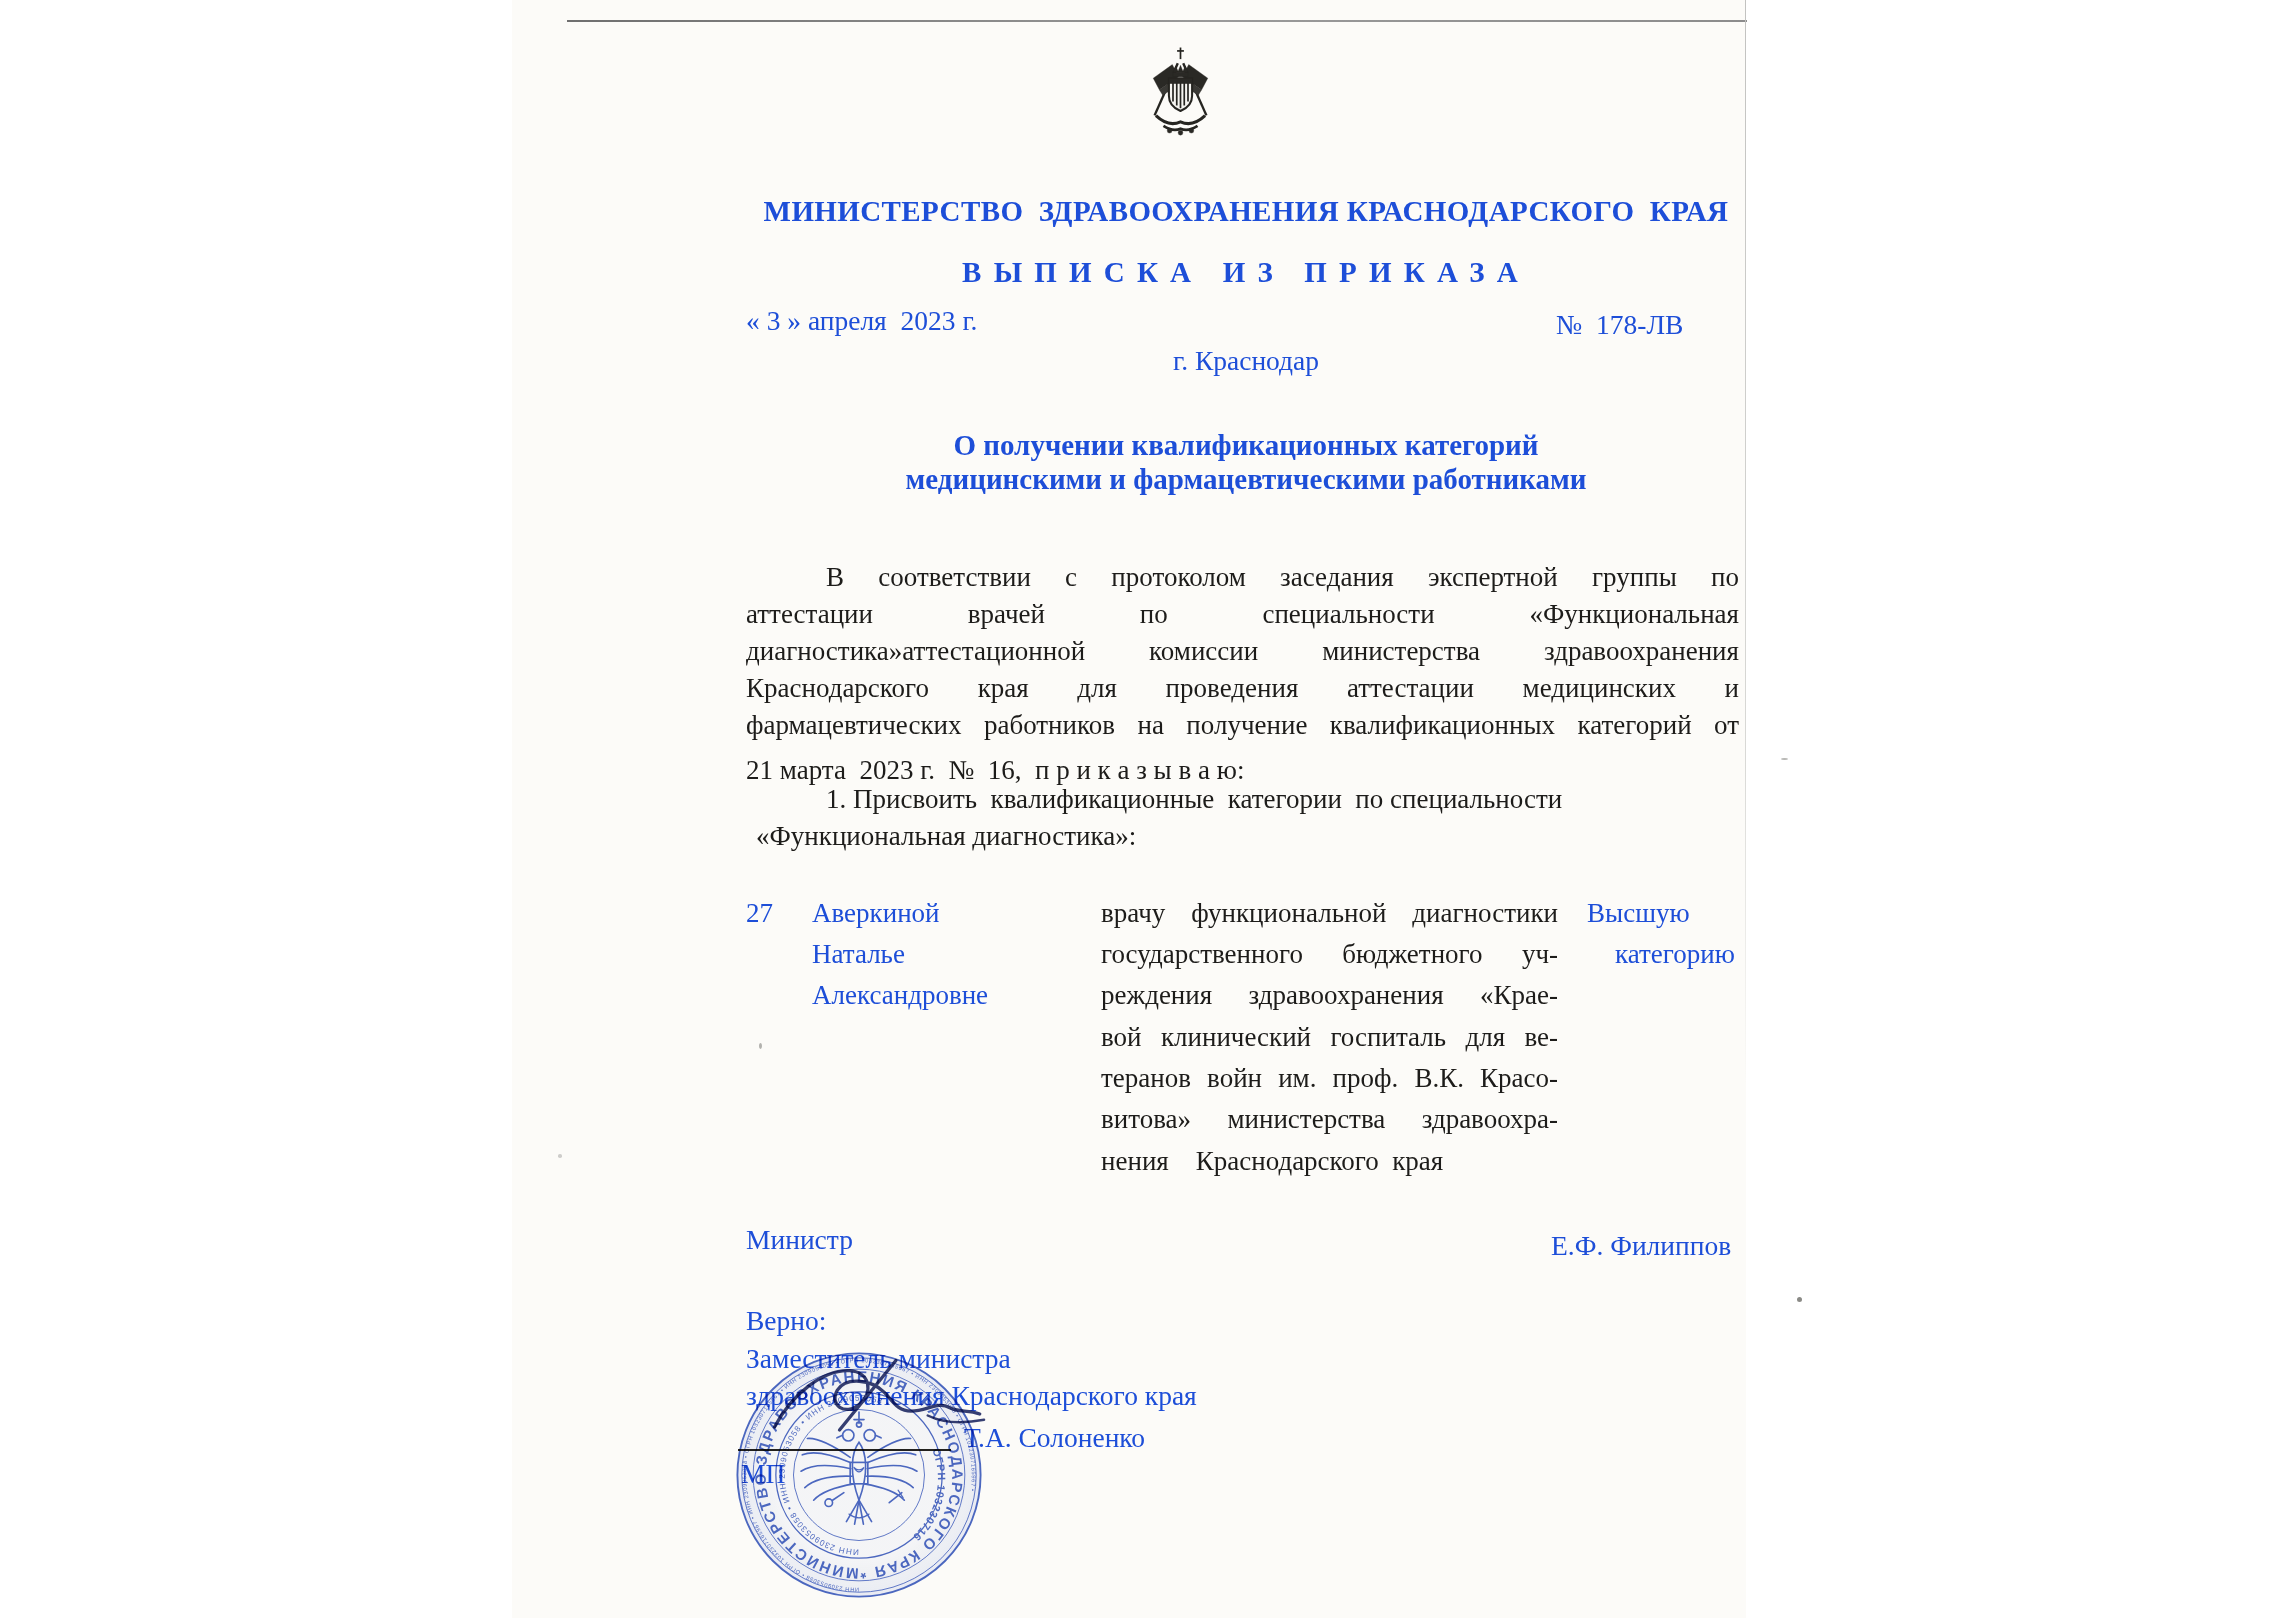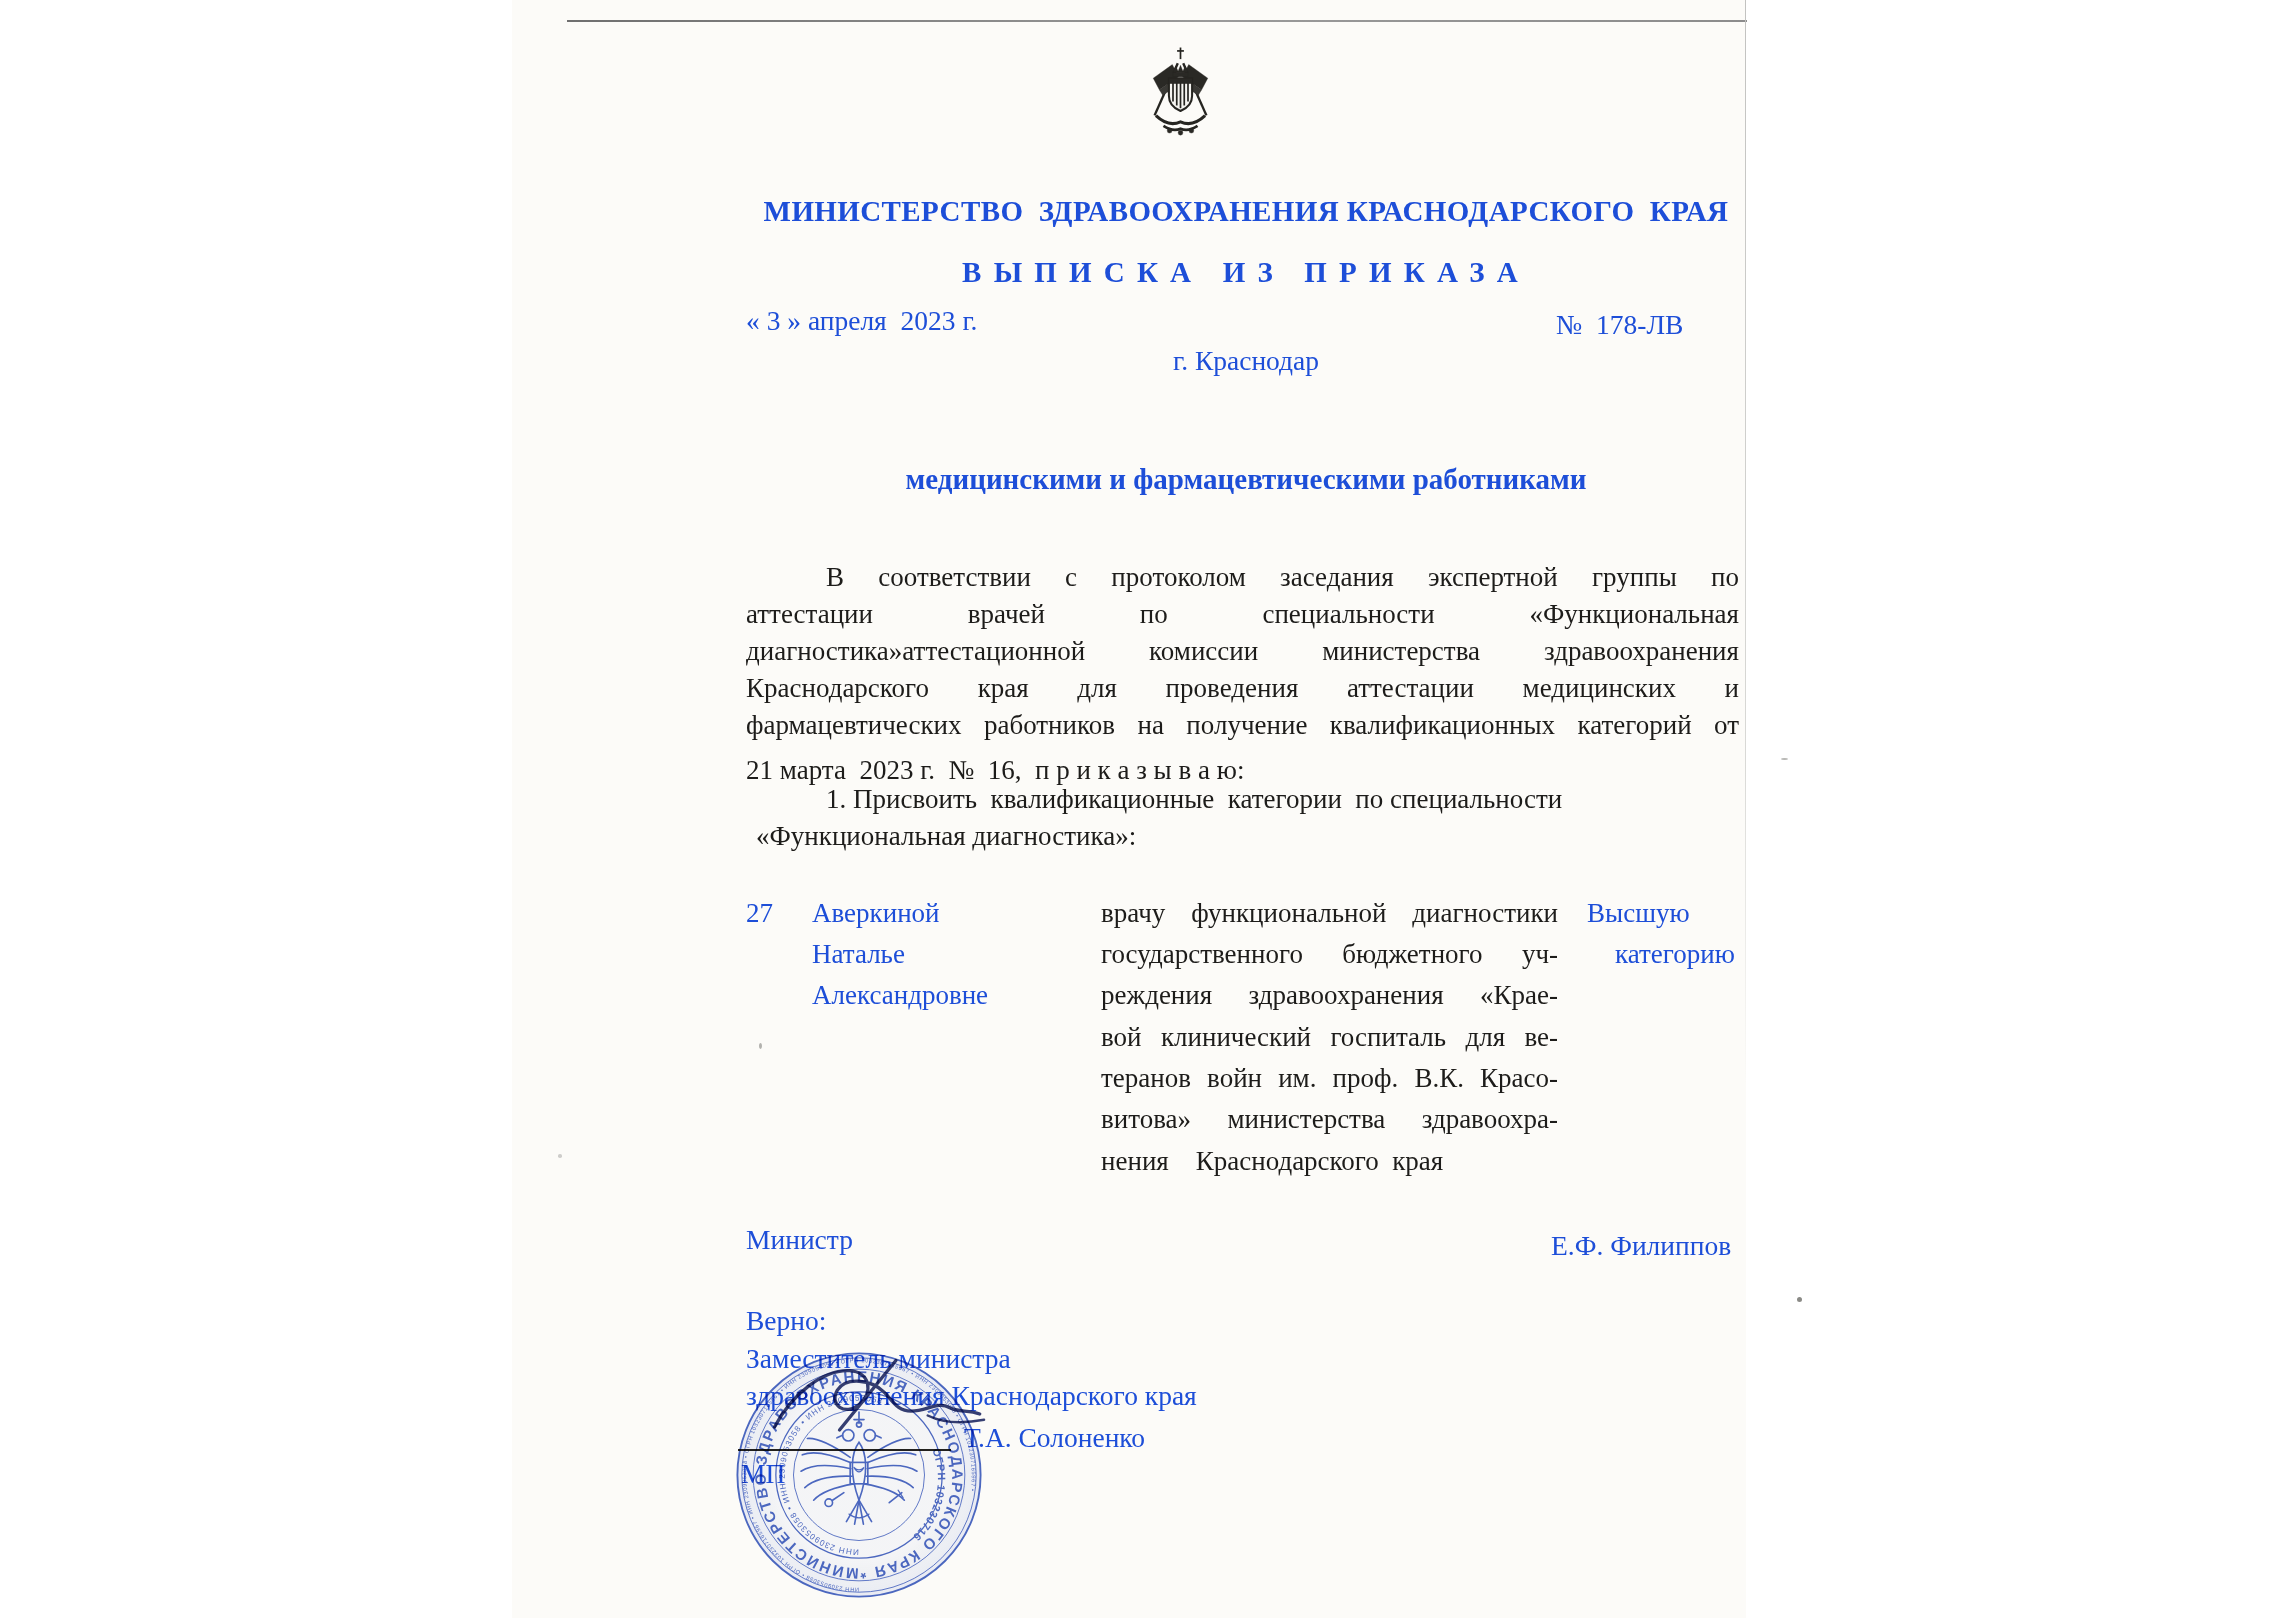--- a/index.html
+++ b/index.html
@@ -77,20 +77,21 @@
     </g>
   </svg>
 
   <div class="abs ministry t b center pre">МИНИСТЕРСТВО  ЗДРАВООХРАНЕНИЯ КРАСНОДАРСКОГО  КРАЯ</div>
   <div class="abs vypiska t b center">ВЫПИСКА ИЗ ПРИКАЗА</div>
 
   <div class="abs dateline t pre" style="left:746px;top:303px;">« 3 » апреля  2023 г.</div>
   <div class="abs dateline t pre" style="left:1556px;top:307px;">№  178-ЛВ</div>
   <div class="abs place t center">г. Краснодар</div>
 
+  <div class="abs title t b center" style="top:428px;">О получении квалификационных категорий</div>
   <div class="abs title t b center" style="top:462px;">медицинскими и фармацевтическими работниками</div>
 
   <div class="abs bodyline just" style="top:559px;padding-left:80px;width:913px;">В соответствии с протоколом заседания экспертной группы по</div>
   <div class="abs bodyline just" style="top:596px;">аттестации врачей по специальности «Функциональная</div>
   <div class="abs bodyline just" style="top:633px;">диагностика»аттестационной комиссии министерства здравоохранения</div>
   <div class="abs bodyline just" style="top:670px;">Краснодарского края для проведения аттестации медицинских и</div>
   <div class="abs bodyline just" style="top:707px;">фармацевтических работников на получение квалификационных категорий от</div>
   <div class="abs bodyline pre" style="top:736px;margin-top:16px;">21 марта  2023 г.  №  16,  п р и к а з ы в а ю:</div>
   <div class="abs bodyline pre" style="top:781px;padding-left:80px;">1. Присвоить  квалификационные  категории  по специальности</div>
   <div class="abs bodyline pre" style="top:818px;padding-left:10px;">«Функциональная диагностика»:</div>

